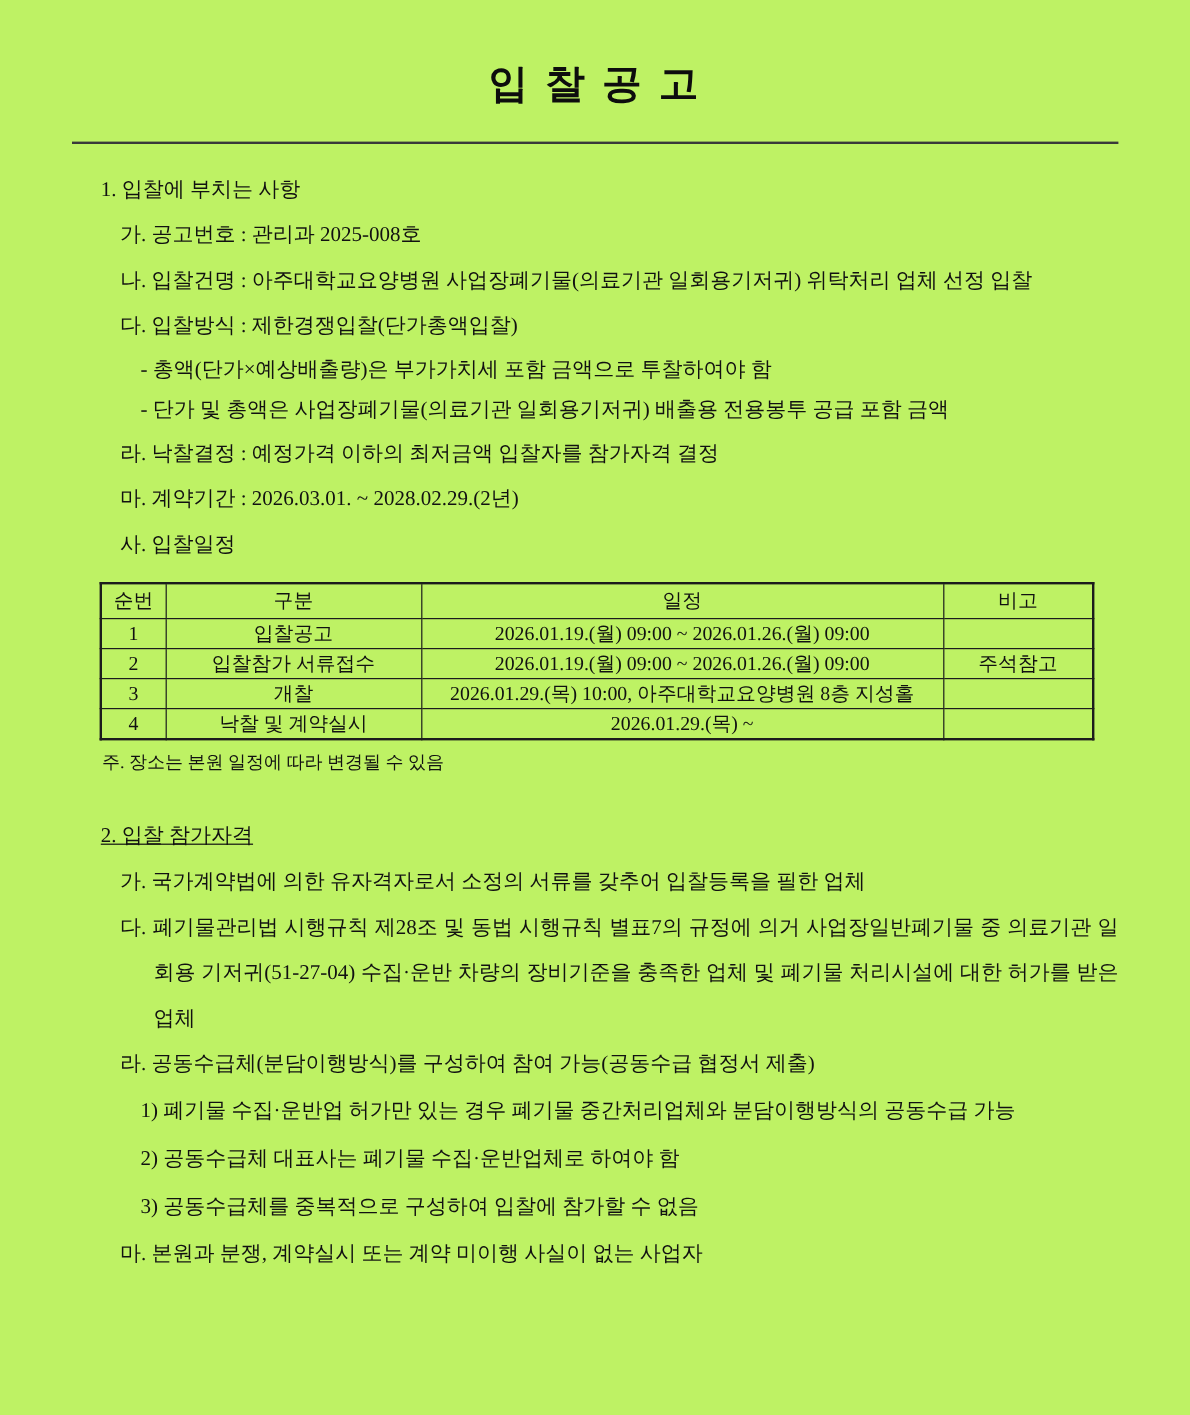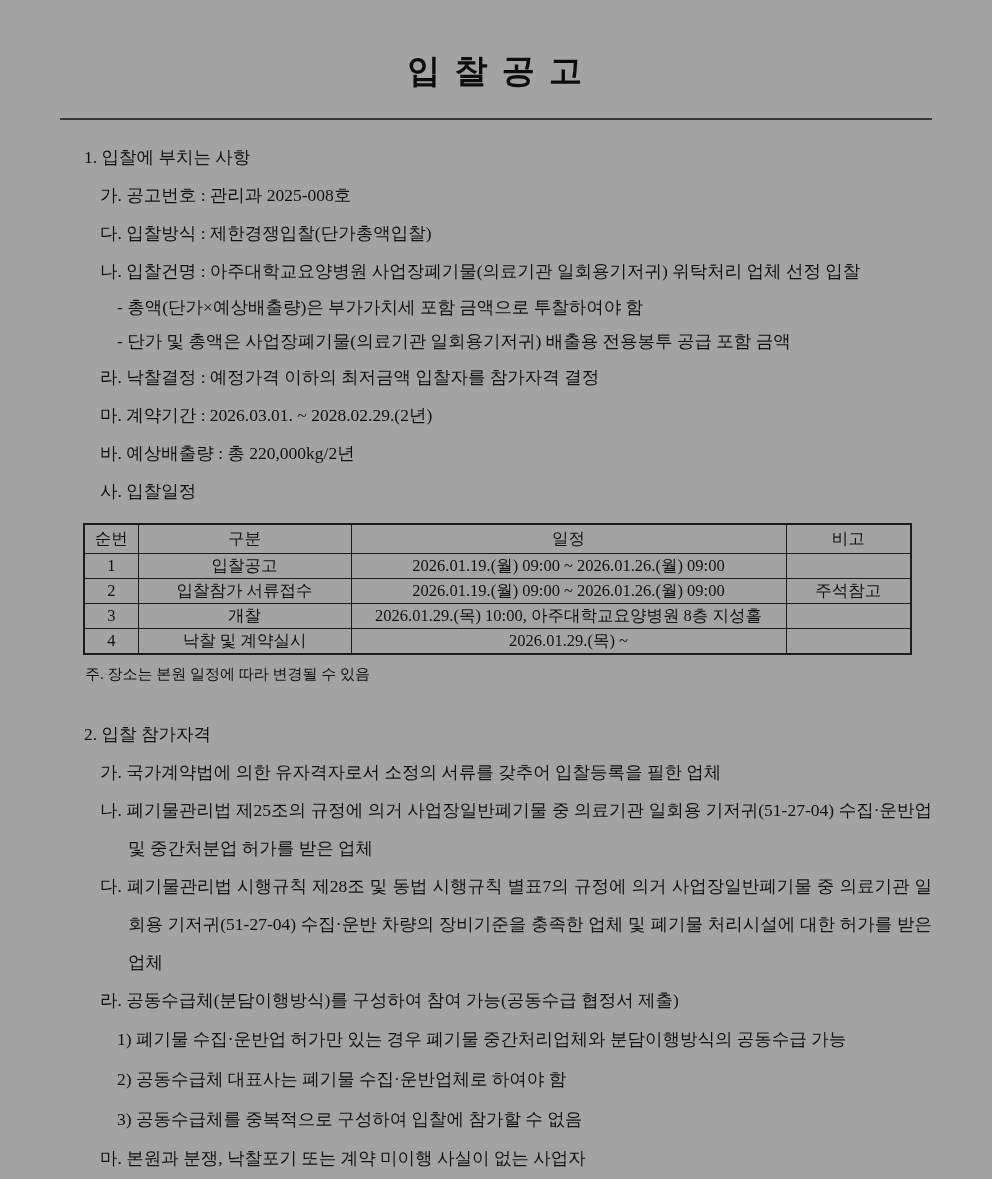--- a/index.html
+++ b/index.html
@@ -7,21 +7,21 @@
     padding: 0;
     background: #ffffff;
   }
   .page {
     position: relative;
     width: 992px;
     height: 1179px;
     box-sizing: border-box;
     margin: 0 auto;
     padding: 38px 60px 20px 60px;
-    background: #a3a3a3;
+    background: #bef264;
     color: #111111;
     font-family: "Liberation Serif", "DejaVu Serif", serif;
     font-size: 17.5px;
     overflow: hidden;
   }
   .doc-title {
     margin: 10px 0 0 0;
     font-size: 33px;
     line-height: 46px;
     font-weight: bold;
@@ -39,20 +39,21 @@
     line-height: 38px;
     text-align: justify;
     word-break: break-all;
   }
   .lvl1 {
     padding-left: 24px;
     margin-top: 18px;
   }
   .lvl1.sec2 {
     margin-top: 28px;
+    text-decoration: underline;
   }
   .lvl2 {
     padding-left: 68px;
     text-indent: -28px;
   }
   .lvl3 {
     padding-left: 57px;
     line-height: 34px;
   }
   .lvl3.num {
@@ -94,27 +95,26 @@
 <body>
 
 <div class="page">
 
   <h1 class="doc-title">입 찰 공 고</h1>
   <hr class="title-rule">
 
   <section>
     <p class="p lvl1">1. 입찰에 부치는 사항</p>
     <p class="p lvl2">가. 공고번호 : 관리과 2025-008호</p>
+    <p class="p lvl2">나. 입찰건명 : 아주대학교요양병원 사업장폐기물(의료기관 일회용기저귀) 위탁처리 업체 선정 입찰</p>
     <p class="p lvl2">다. 입찰방식 : 제한경쟁입찰(단가총액입찰)</p>
-    <p class="p lvl2">나. 입찰건명 : 아주대학교요양병원 사업장폐기물(의료기관 일회용기저귀) 위탁처리 업체 선정 입찰</p>
     <p class="p lvl3">- 총액(단가×예상배출량)은 부가가치세 포함 금액으로 투찰하여야 함</p>
     <p class="p lvl3">- 단가 및 총액은 사업장폐기물(의료기관 일회용기저귀) 배출용 전용봉투 공급 포함 금액</p>
     <p class="p lvl2">라. 낙찰결정 : 예정가격 이하의 최저금액 입찰자를 참가자격 결정</p>
     <p class="p lvl2">마. 계약기간 : 2026.03.01. ~ 2028.02.29.(2년)</p>
-    <p class="p lvl2">바. 예상배출량 : 총 220,000kg/2년</p>
     <p class="p lvl2">사. 입찰일정</p>
   </section>
 
   <table class="sched-table">
     <colgroup>
       <col class="col-no">
       <col class="col-cat">
       <col class="col-date">
       <col class="col-note">
     </colgroup>
@@ -152,22 +152,21 @@
         <td></td>
       </tr>
     </tbody>
   </table>
 
   <p class="table-note">주. 장소는 본원 일정에 따라 변경될 수 있음</p>
 
   <section>
     <p class="p lvl1 sec2">2. 입찰 참가자격</p>
     <p class="p lvl2">가. 국가계약법에 의한 유자격자로서 소정의 서류를 갖추어 입찰등록을 필한 업체</p>
-    <p class="p lvl2">나. 폐기물관리법 제25조의 규정에 의거 사업장일반폐기물 중 의료기관 일회용 기저귀(51-27-04) 수집·운반업 및 중간처분업 허가를 받은 업체</p>
     <p class="p lvl2">다. 폐기물관리법 시행규칙 제28조 및 동법 시행규칙 별표7의 규정에 의거 사업장일반폐기물 중 의료기관 일회용 기저귀(51-27-04) 수집·운반 차량의 장비기준을 충족한 업체 및 폐기물 처리시설에 대한 허가를 받은 업체</p>
     <p class="p lvl2">라. 공동수급체(분담이행방식)를 구성하여 참여 가능(공동수급 협정서 제출)</p>
     <p class="p lvl3 num">1) 폐기물 수집·운반업 허가만 있는 경우 폐기물 중간처리업체와 분담이행방식의 공동수급 가능</p>
     <p class="p lvl3 num">2) 공동수급체 대표사는 폐기물 수집·운반업체로 하여야 함</p>
     <p class="p lvl3 num">3) 공동수급체를 중복적으로 구성하여 입찰에 참가할 수 없음</p>
-    <p class="p lvl2">마. 본원과 분쟁, 낙찰포기 또는 계약 미이행 사실이 없는 사업자</p>
+    <p class="p lvl2">마. 본원과 분쟁, 계약실시 또는 계약 미이행 사실이 없는 사업자</p>
   </section>
 
 </div>
 
 </body></html>

